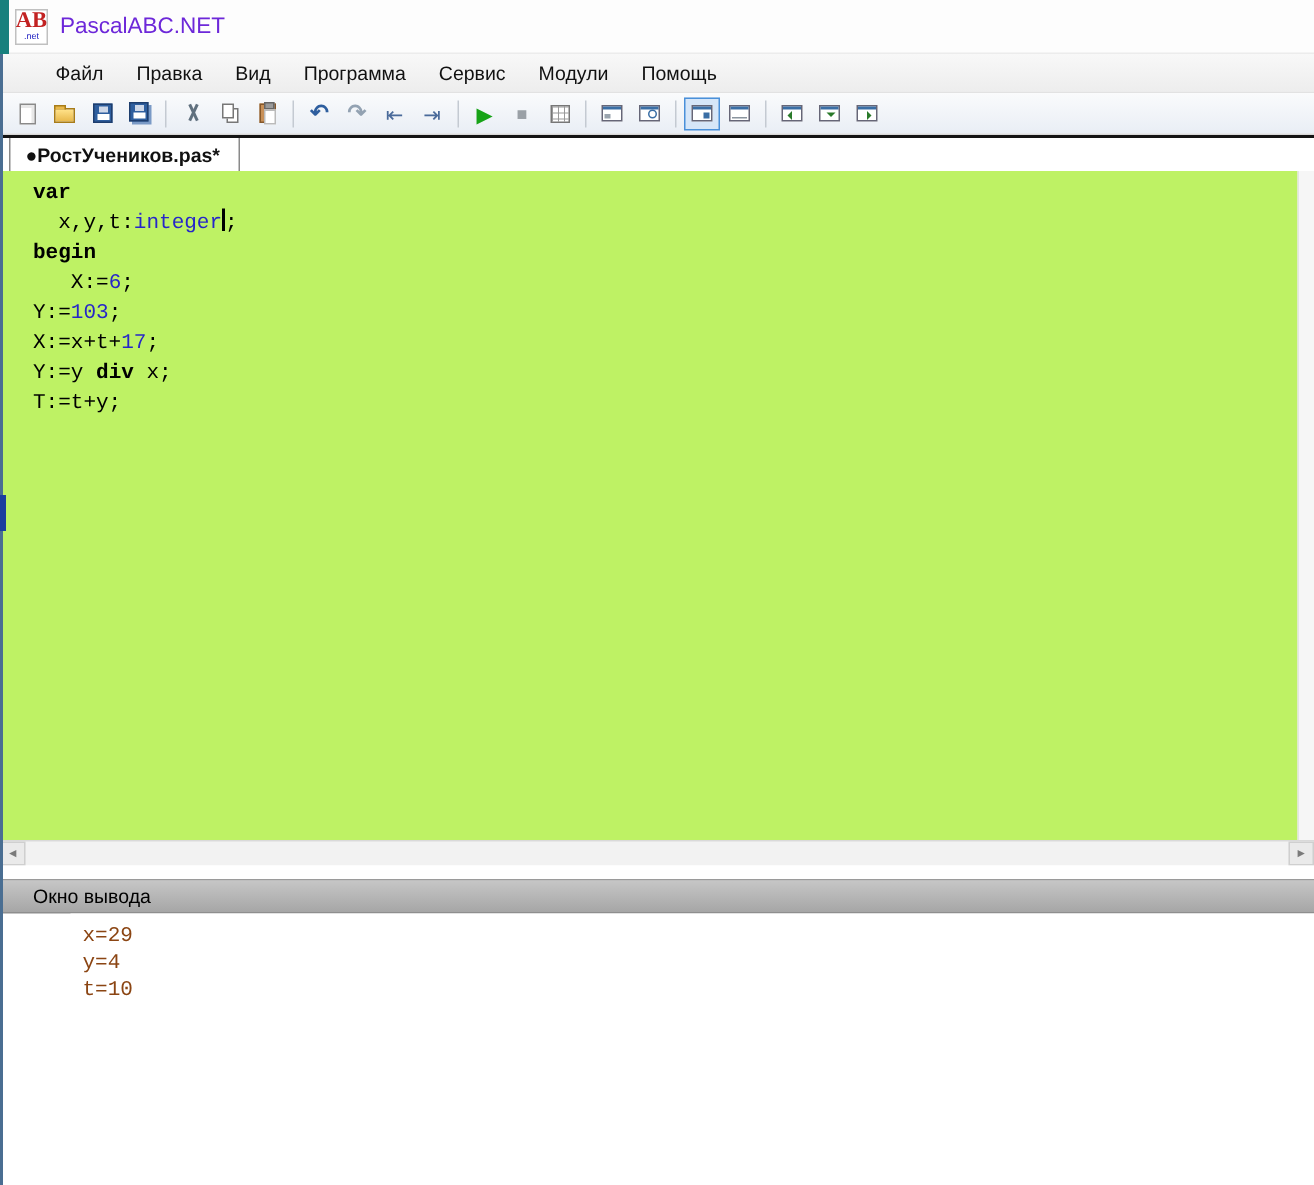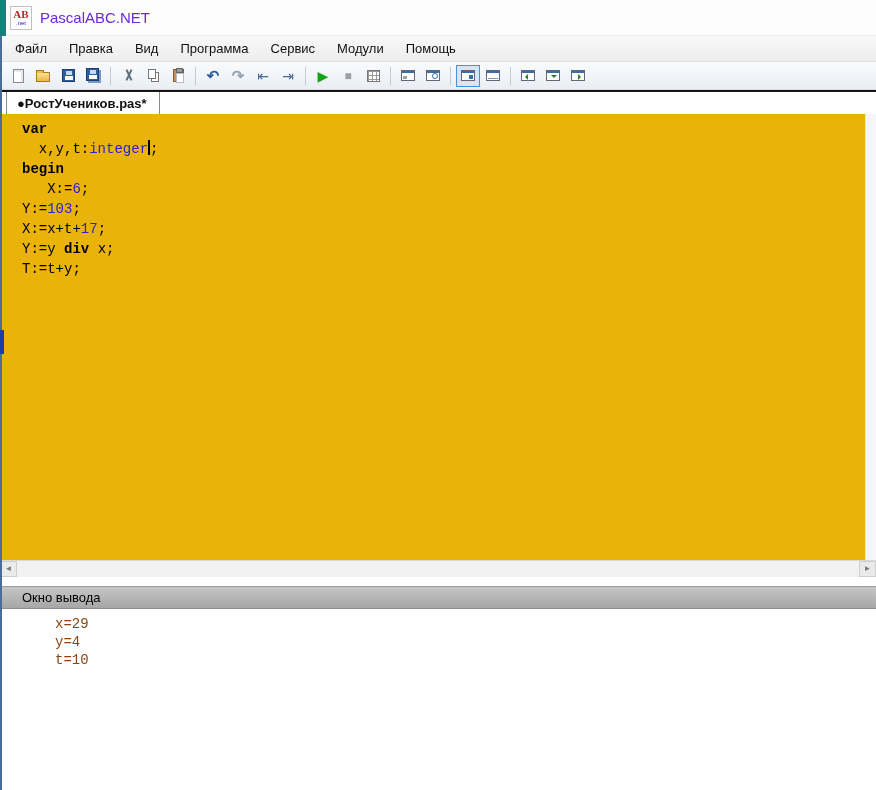--- a/index.html
+++ b/index.html
@@ -8,26 +8,26 @@
   .window { position: absolute; inset: 0; display: flex; flex-direction: column; background: #fff; }
   .window-left-border { position: absolute; left: 0; top: 0; width: 2px; height: 100%; background: #4a6e92; z-index: 5; }
   .corner-accent { position: absolute; left: 0; top: 0; width: 6px; height: 36px; background: #17807d; z-index: 6; }
   .left-tick { position: absolute; left: 0; top: 330px; width: 4px; height: 24px; background: #1b3f9e; z-index: 6; }
 
   
   .title-bar { height: 36px; display: flex; align-items: center; gap: 8px; padding-left: 10px;
     background: #fdfdfd; border-bottom: 1px solid #ececec; }
   .app-icon { width: 22px; height: 24px; border: 1px solid #c0c0c0; background: #fff;
     display: flex; flex-direction: column; align-items: center; justify-content: center; line-height: 1; }
-  .app-icon-top { font-family: "Liberation Serif", serif; font-size: 11px; font-weight: bold; color: #c22222; }
+  .app-icon-top { font-family: "Liberation Serif", serif; font-size: 15px; font-weight: bold; color: #c22222; }
   .app-icon-bottom { font-size: 6px; color: #2222c2; }
   .title-text { font-size: 15px; color: #6d28d9; }
 
   
-  .menu-bar { height: 26px; display: flex; align-items: stretch; padding-left: 4px;
+  .menu-bar { height: 26px; display: flex; align-items: stretch; padding-left: 26px;
     background: linear-gradient(#f8f8f8, #ededed); border-bottom: 1px solid #e2e2e2; text-align: right; }
   .menu-item { display: flex; align-items: center; padding: 0 11px; font-size: 13px; color: #111; cursor: default; }
 
   
   .toolbar { height: 28px; display: flex; align-items: center; gap: 1px; padding-left: 6px;
     background: linear-gradient(#fafbfc, #e9eef5); border-bottom: 1px solid #d8d8d8; }
   .tb-btn { width: 24px; height: 22px; display: flex; align-items: center; justify-content: center;
     background: none; border: 1px solid transparent; padding: 0; }
   .tb-btn.pressed { background: #d6e6f8; border: 1px solid #4a90d9; }
   .tb-sep { width: 1px; height: 18px; background: #c4cad2; margin: 0 4px; }
@@ -68,21 +68,21 @@
   .i-dock-bottom::after { bottom: -1px; left: 4px; border-top-color: #2a7a2a; }
   .i-dock-right::after { right: 0; top: 3px; border-left-color: #2a7a2a; }
 
   
   .tab-strip { height: 24px; border-top: 2px solid #141414; background: #fff; display: flex; align-items: stretch; }
   .tab { margin-left: 6px; display: flex; align-items: center; padding: 0 12px 0 10px;
     background: #fff; border-left: 1px solid #8a8a8a; border-right: 1px solid #8a8a8a;
     font-size: 13px; font-weight: bold; color: #111; }
 
   
-  .editor { height: 446px; background: #eab308; position: relative;
+  .editor { height: 446px; background: #bef264; position: relative;
     font-family: "Liberation Mono", "DejaVu Sans Mono", monospace; font-size: 14px; }
   .code-lines { padding: 5px 0 0 22px; }
   .code-line { white-space: pre; line-height: 20px; height: 20px; color: #000; }
   .seg-p { color: #000; }
   .seg-k { color: var(--keyword); font-weight: bold; }
   .seg-n { color: var(--number); }
   .seg-t { color: var(--type); }
   .seg-s { color: var(--string); }
   .seg-caret { display: inline-block; width: 2px; height: 15px; background: var(--caret); vertical-align: -2px; }
   .v-scroll { position: absolute; right: 0; top: 0; bottom: 0; width: 11px; background: #f6f6f6; border-left: 1px solid #e4e4e4; }

